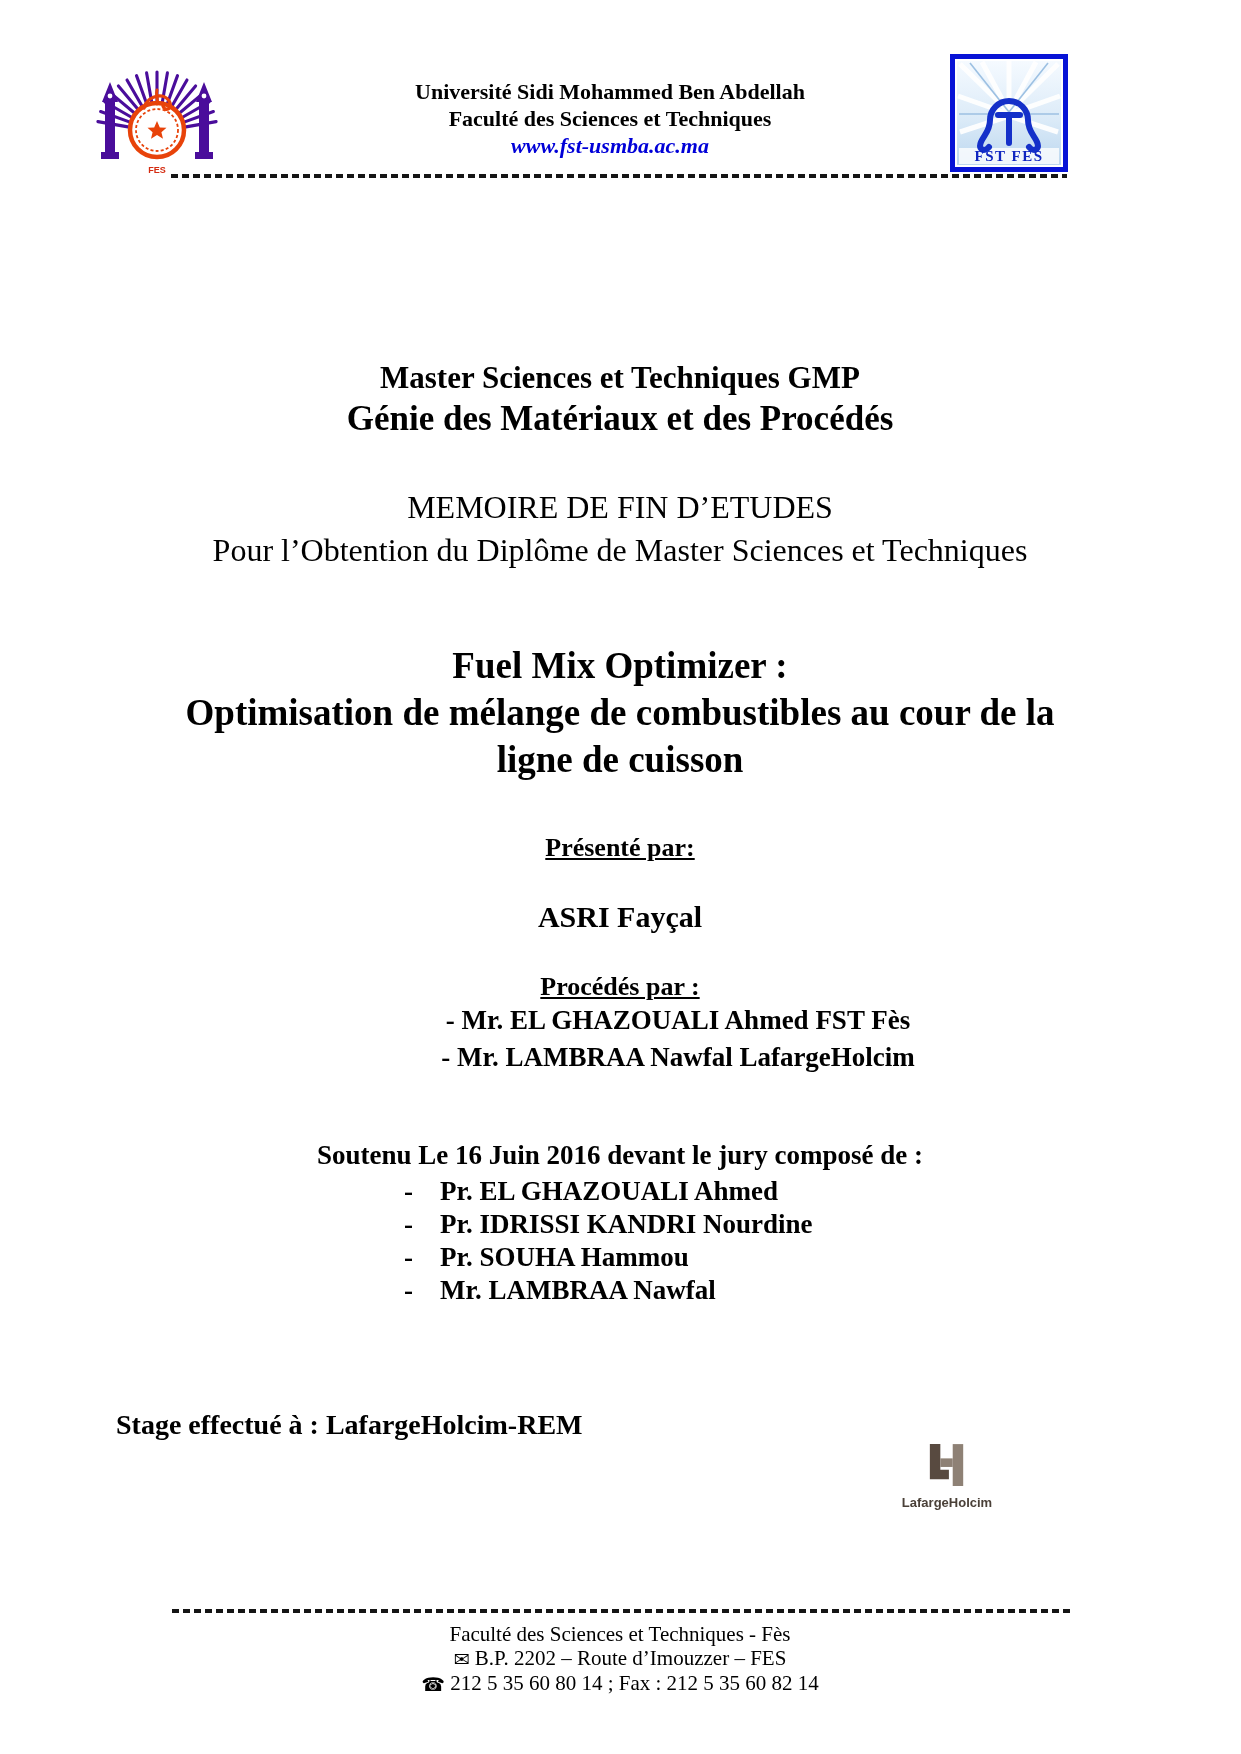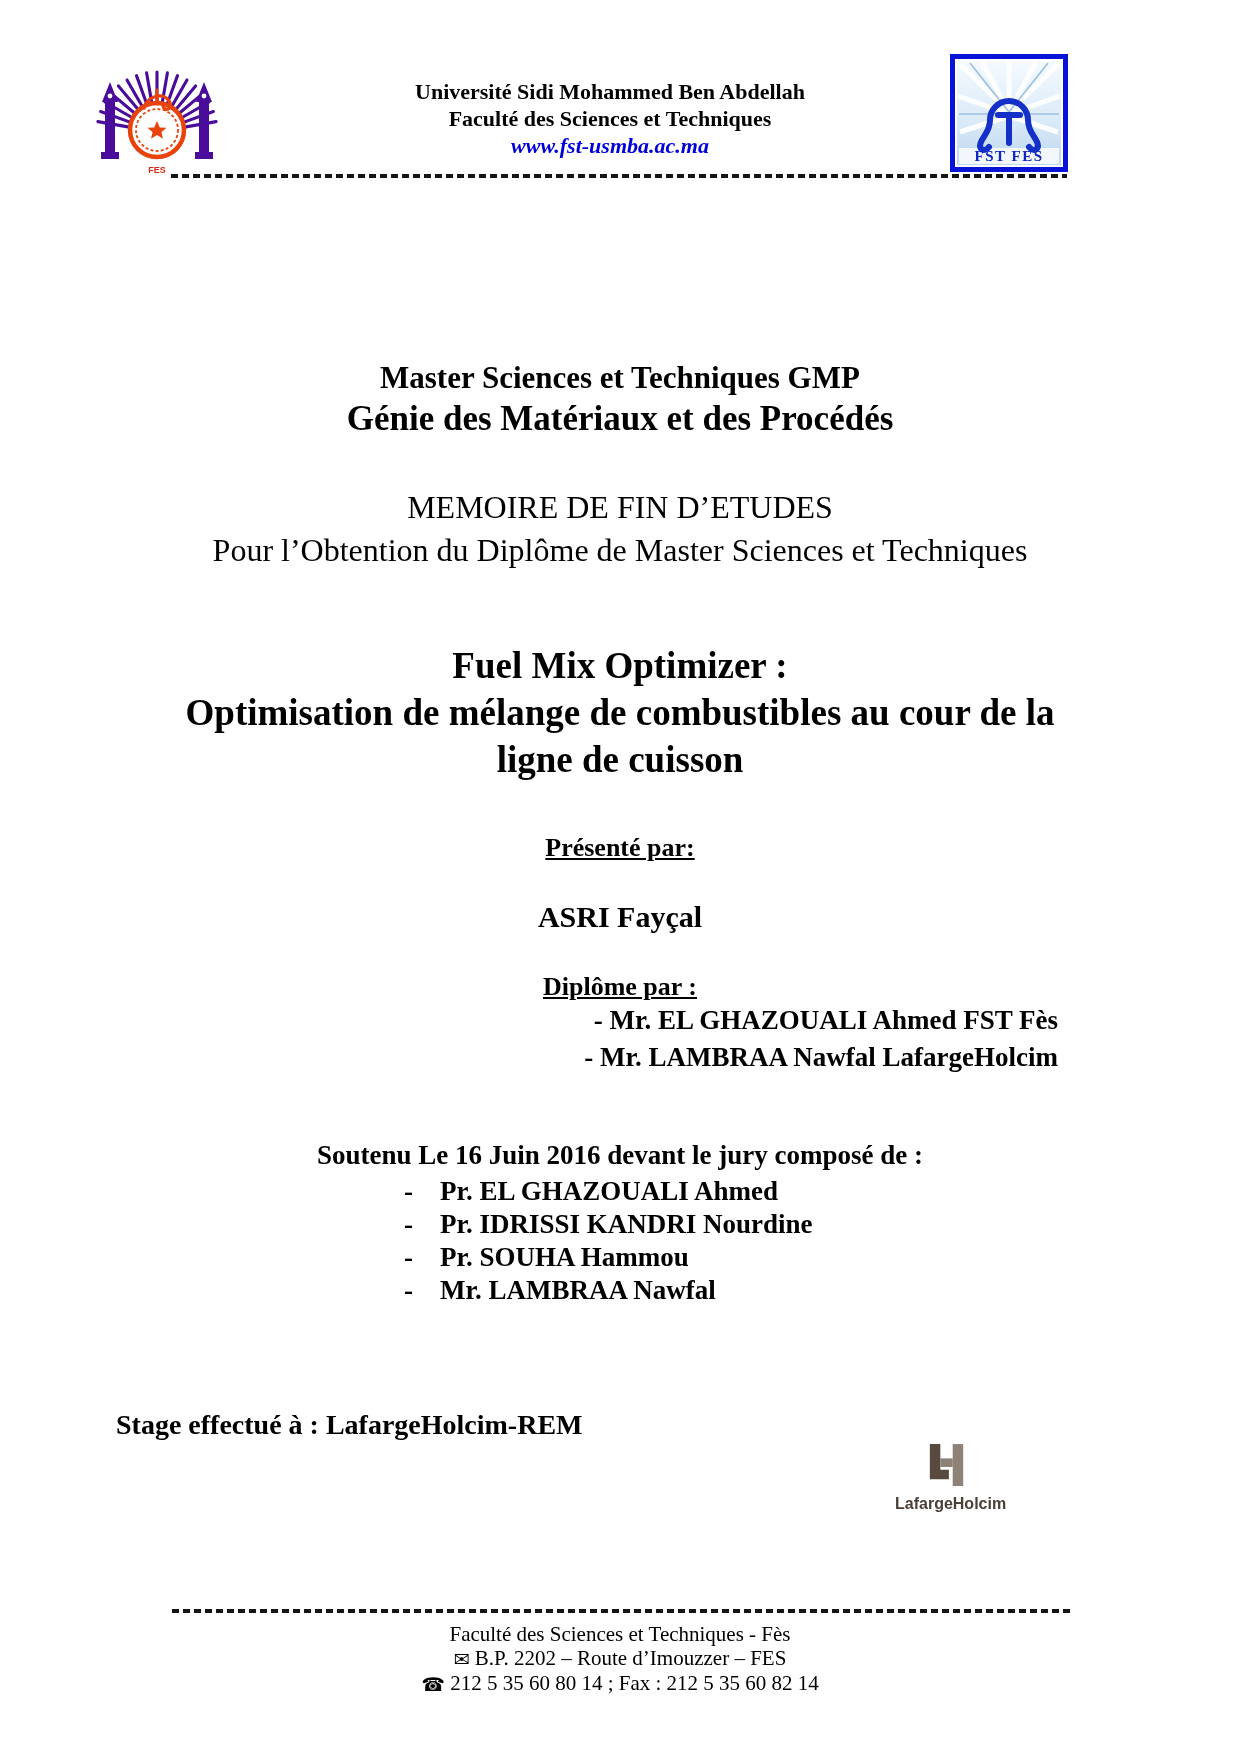--- a/index.html
+++ b/index.html
@@ -23,33 +23,33 @@
   .annee{top:190px;right:122px;font-size:28px;font-weight:bold;}
   
   .program{top:330px;font-size:31px;line-height:31px;}
   .specialty{top:369px;font-size:35px;line-height:36px;}
   .memoire{top:459px;font-size:32px;line-height:32px;}
   .pour{top:502px;font-size:32px;line-height:32px;}
   .title-block{top:610px;font-size:37px;line-height:47px;font-weight:bold;}
   .presente{top:803px;font-size:26px;line-height:26px;}
   .author{top:870px;font-size:30px;line-height:30px;}
   .encadre{top:942px;font-size:26px;line-height:26px;}
-  .encadrants{top:1002px;left:298px;width:760px;text-align:right;
+  .encadrants{top:1002px;left:298px;width:760px;text-align:center;
               font-size:27px;line-height:37px;font-weight:bold;}
   .soutenu{top:1110px;font-size:27px;line-height:27px;}
   .jury{top:1175px;left:404px;width:640px;font-size:27px;line-height:33px;font-weight:bold;}
   .jury-row .dash{display:inline-block;width:18px;}
   .jury-row .nm{margin-left:18px;margin-top:32px;}
   .stage{top:1411px;left:116px;font-size:28px;line-height:28px;}
   
   .logo-left{top:46px;left:86px;width:142px;height:132px;}
   .logo-right{top:54px;left:950px;width:118px;height:136px;}
   .lh-block{top:1444px;left:895px;width:104px;text-align:center;}
   .lh-caption{font-family:"Liberation Sans","DejaVu Sans",sans-serif;
-              font-size:16px;font-weight:bold;color:#4a4038;letter-spacing:0;
+              font-size:13px;font-weight:bold;color:#4a4038;letter-spacing:0;
               margin-top:3px;}
   
   .ftr{top:1622px;left:140px;width:960px;text-align:center;
        font-size:21px;line-height:24px;}
   .ftr-icon{font-family:"DejaVu Sans",sans-serif;font-size:19px;vertical-align:-1px;}
 </style>
 </head>
 <body>
 
 <div class="page">
@@ -151,21 +151,21 @@
   <div class="abs ctr pour">Pour l’Obtention du Diplôme de Master Sciences et Techniques</div>
 
   <div class="abs ctr title-block">
     <div>Fuel Mix Optimizer :</div>
     <div>Optimisation de mélange de combustibles au cour de la</div>
     <div>ligne de cuisson</div>
   </div>
 
   <div class="abs ctr b u presente">Présenté par:</div>
   <div class="abs ctr b author">ASRI Fayçal</div>
-  <div class="abs ctr b u encadre">Diplôme par :</div>
+  <div class="abs ctr b u encadre">Procédés par :</div>
 
   <div class="abs encadrants">
     <div>- Mr. EL GHAZOUALI Ahmed FST Fès</div>
     <div>- Mr. LAMBRAA Nawfal LafargeHolcim</div>
   </div>
 
   <div class="abs ctr b soutenu">Soutenu Le 16 Juin 2016 devant le jury composé de :</div>
 
   <div class="abs jury">
     <div class="jury-row">

